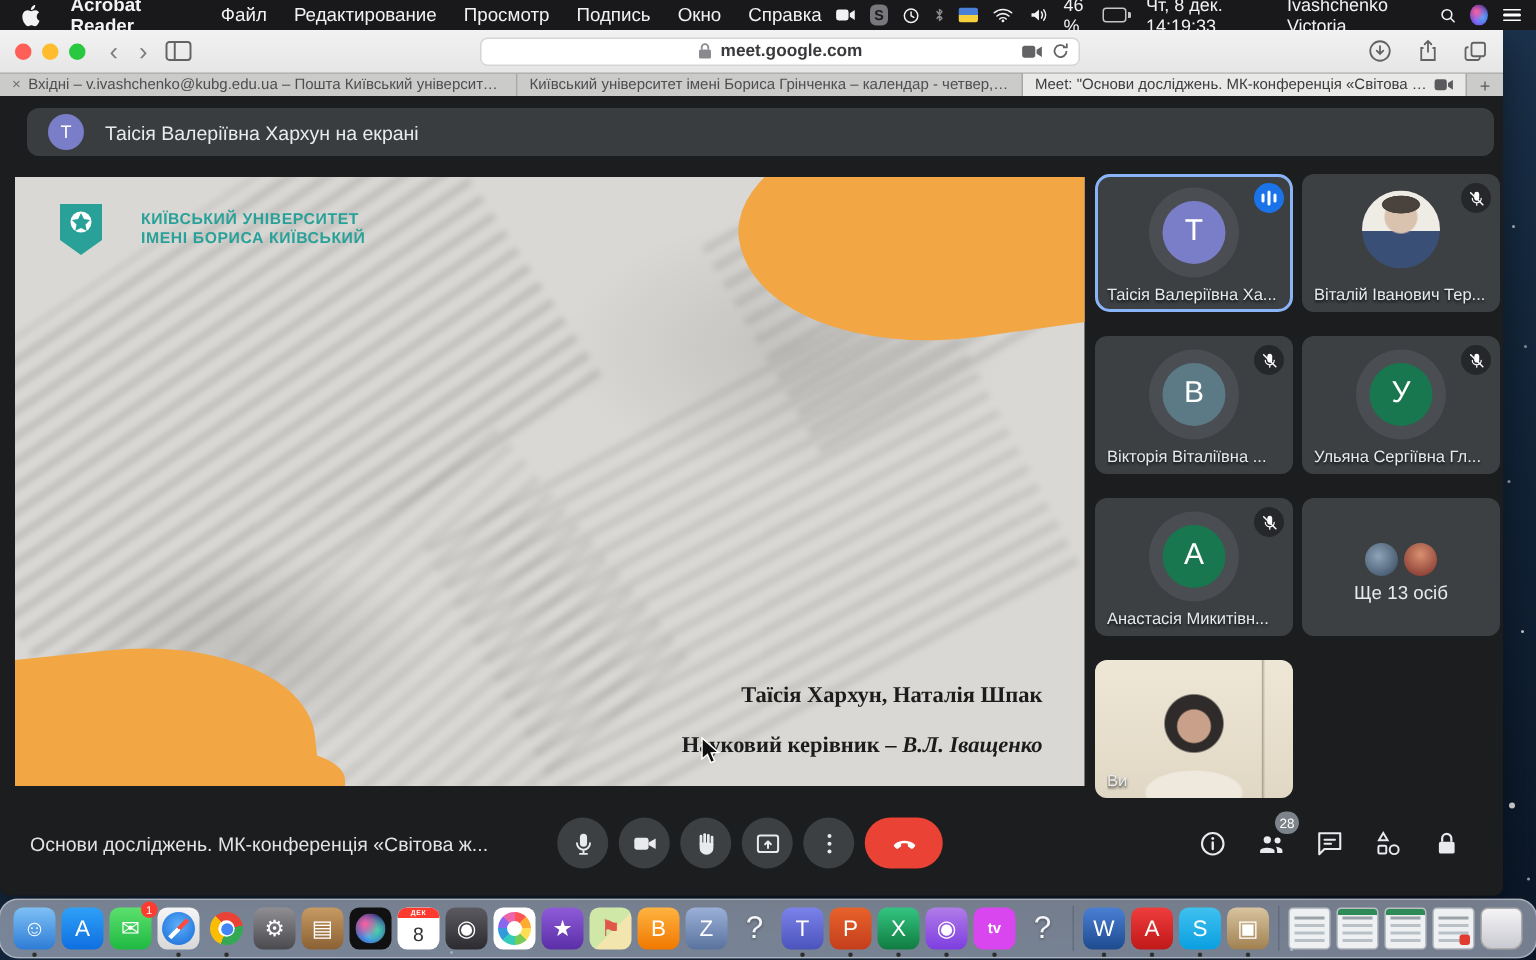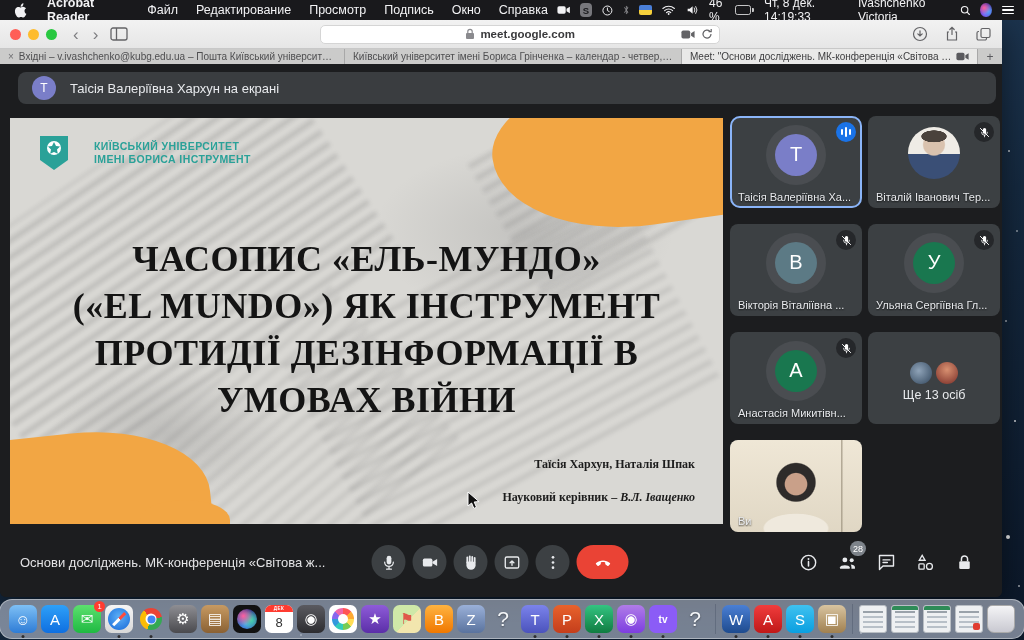--- a/index.html
+++ b/index.html
@@ -84,21 +84,21 @@
     border-radius:45% 0 0 62%; transform:rotate(-8deg); }
   .blob-bl { position:absolute; left:-40px; bottom:-38px; width:240px; height:130px; background:#f2a644;
     border-radius:0 55% 18% 0; transform:rotate(-6deg); }
   .blob-bl2 { position:absolute; left:130px; bottom:-16px; width:90px; height:40px; background:#f2a644; border-radius:50% 50% 0 0; }
   .logo { position:absolute; left:28px; top:16px; display:flex; gap:24px; align-items:center; }
   .logo-text { color:#2aa198; font-weight:bold; font-size:10.5px; letter-spacing:.4px; line-height:1.25; }
   .slide-title { position:absolute; left:0; right:0; top:118px; text-align:center;
     font-family:"Liberation Serif","DejaVu Serif",serif; font-weight:bold; font-size:36px;
     line-height:47px; color:#141414; letter-spacing:.5px; }
   .authors { position:absolute; right:28px; top:330px; text-align:right;
-    font-family:"Liberation Serif","DejaVu Serif",serif; font-weight:bold; font-size:12px;
+    font-family:"Liberation Serif","DejaVu Serif",serif; font-weight:bold; font-size:15px;
     color:#1c1c1c; line-height:33px; }
   .authors .sup-name { font-style:italic; }
   .cursor { position:absolute; left:457px; top:373px; z-index:5; }
 
   
   .tiles { position:absolute; left:730px; top:52px; display:grid; grid-template-columns:132px 132px;
     grid-auto-rows:92px; gap:16px 6px; }
   .tile { position:relative; background:#3c4043; border-radius:8px; overflow:hidden; }
   .tile.active { outline:2.5px solid #8ab4f8; outline-offset:-2px; border-radius:10px; }
   .tile .nm { position:absolute; left:8px; bottom:5px; right:6px; color:#e8eaed; font-size:11px;
@@ -175,21 +175,21 @@
     background:radial-gradient(circle at 32% 35%, #ff5fa0, transparent 52%),
       radial-gradient(circle at 70% 55%, #45d6a8, transparent 55%),
       radial-gradient(circle at 45% 72%, #4da8ff, #2a1a60); }
   .d-cal { background:#fff; flex-direction:column; overflow:hidden; }
   .d-cal .ctop { width:100%; height:7px; background:#ff3b30; color:#fff; font-size:4.5px; font-weight:bold;
     display:flex; align-items:center; justify-content:center; letter-spacing:.5px; }
   .d-cal .cday { flex:1; display:flex; align-items:center; justify-content:center; color:#333; font-size:13px; }
   .d-photos-in { width:22px; height:22px; border-radius:50%;
     background:conic-gradient(#f55 0 45deg,#fa3 45deg 90deg,#fd5 90deg 135deg,#7c5 135deg 180deg,#3cb 180deg 225deg,#39d 225deg 270deg,#86e 270deg 315deg,#e6a 315deg 360deg); position:relative; }
   .d-photos-in:after { content:""; position:absolute; inset:6px; border-radius:50%; background:#fff; }
-  .d-tv { background:#8b5cf6; } .d-tv span { color:#fff; font-weight:bold; font-size:10px; }
+  .d-tv { background:#d946ef; } .d-tv span { color:#fff; font-weight:bold; font-size:10px; }
   .d-q { background:transparent; color:#f4f6f9; font-size:21px; text-shadow:0 1px 2px rgba(0,0,0,.4); font-weight:300; }
   .d-win { background:#eef0f2; border:1px solid #b9bec4; border-radius:3px; position:relative; overflow:hidden; }
   .d-win:before { content:""; position:absolute; left:3px; right:3px; top:5px; height:2px; background:#9aa2aa; box-shadow:0 5px 0 #b8c0c8,0 10px 0 #b8c0c8, 0 15px 0 #b8c0c8; }
   .d-win.green:after { content:""; position:absolute; left:0; right:0; top:0; height:4px; background:#2e8b57; }
   .d-win.pdf:after { content:""; position:absolute; right:2px; bottom:2px; width:7px; height:7px; border-radius:2px; background:#e03c31; }
   .d-trash { background:linear-gradient(180deg,#f4f4f6,#c9c9d1); border-radius:5px 5px 7px 7px; border:1px solid #aaa; }
 </style>
 </head>
 <body>
 
@@ -339,29 +339,23 @@
       <div class="blob-bl"></div>
       <div class="blob-bl2"></div>
       <div class="logo">
         <svg width="32" height="38" viewBox="0 0 32 38">
           <path d="M2 2h28v24L16 36 2 26z" fill="#2aa198"></path>
           <circle cx="16" cy="14" r="7" fill="#fff"></circle>
           <path d="M16 8l2 4 4 .6-3 3 .8 4.2L16 18l-3.8 1.8.8-4.2-3-3 4-.6z" fill="#2aa198"></path>
         </svg>
         <div class="logo-text">
           <div>КИЇВСЬКИЙ УНІВЕРСИТЕТ</div>
-          <div>ІМЕНІ БОРИСА ІНСТРУМЕНТ</div>
-        </div>
-      </div>
-      <div class="slide-title" id="slide-title">
-          <div>ЧАСОПИС «ЕЛЬ-МУНДО»</div>
-          <div>(«EL MUNDO») ЯК ІНСТРУМЕНТ</div>
-          <div>ПРОТИДІЇ ДЕЗІНФОРМАЦІЇ В</div>
-          <div>УМОВАХ ВІЙНИ</div>
-        </div>
+          <div>ІМЕНІ БОРИСА КИЇВСЬКИЙ</div>
+        </div>
+      </div>
       <div class="authors">
         <div>Таїсія Хархун, Наталія Шпак</div>
         <div><span>Науковий керівник – </span><span class="sup-name">В.Л. Іващенко</span></div>
       </div>
       <svg class="cursor" width="13" height="19" viewBox="0 0 13 19">
         <path d="M1 1l0 14 3.6-3 2.3 5.4 2.6-1.1-2.3-5.3 4.8-.4z" fill="#111" stroke="#fff" stroke-width="1"></path>
       </svg>
     </div>
 
     <div class="tiles" id="tiles">

